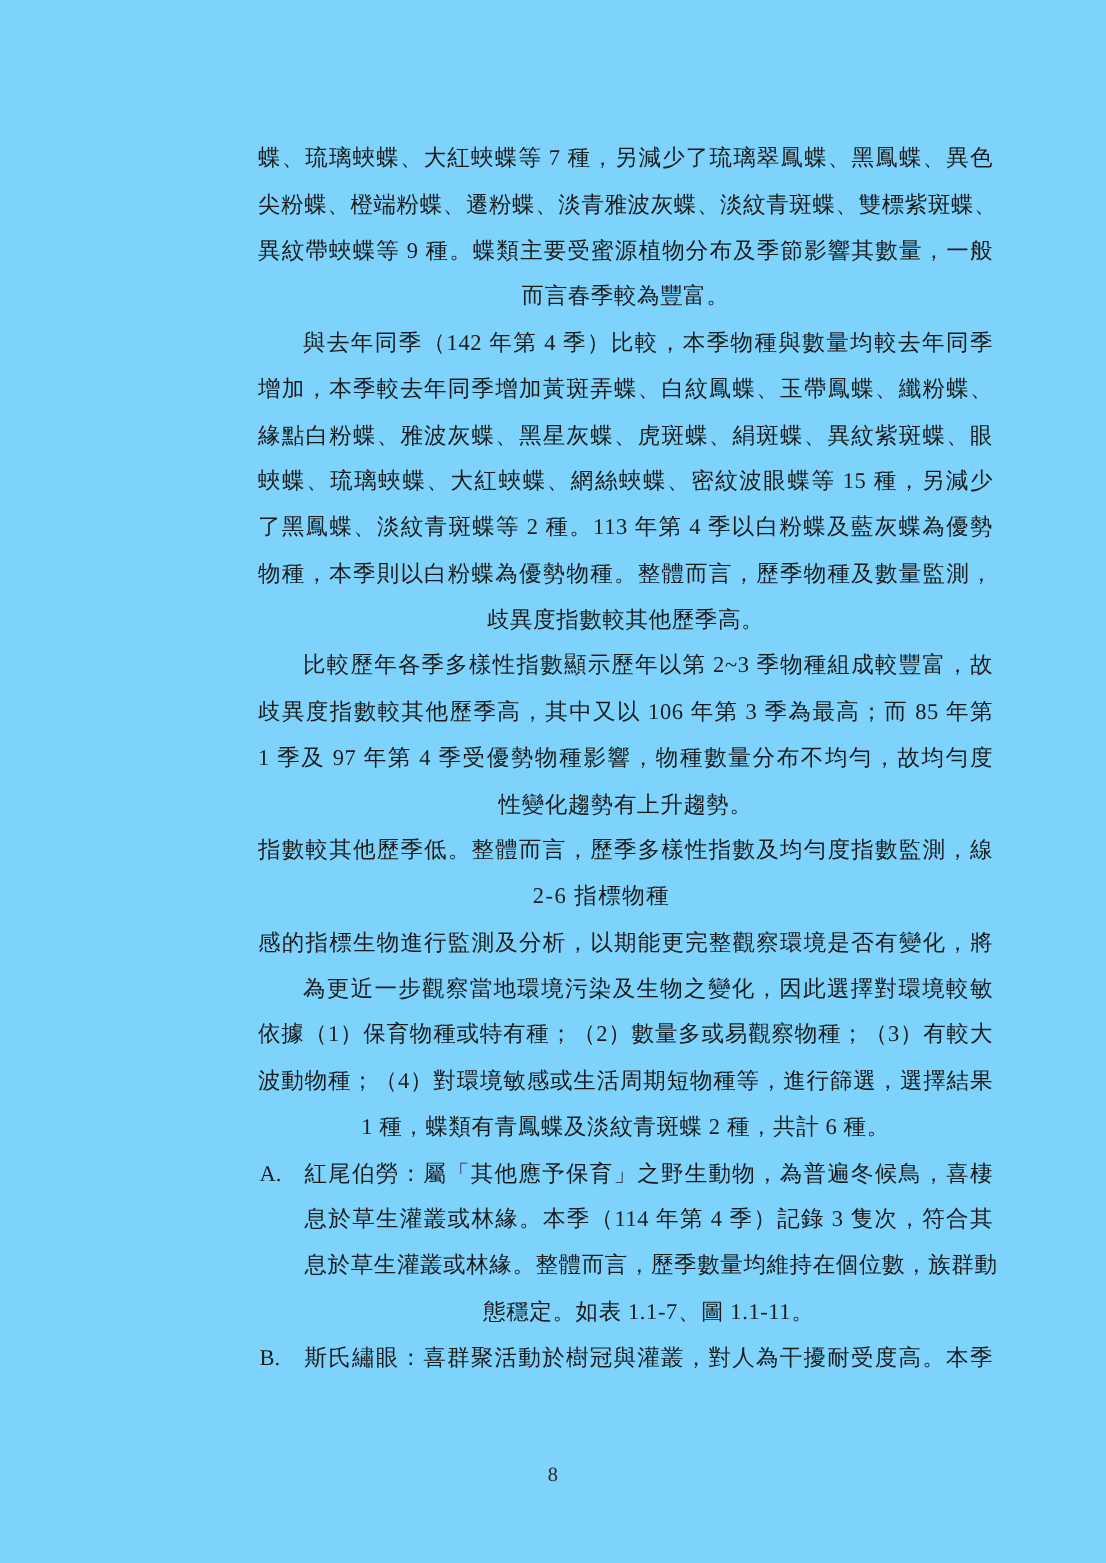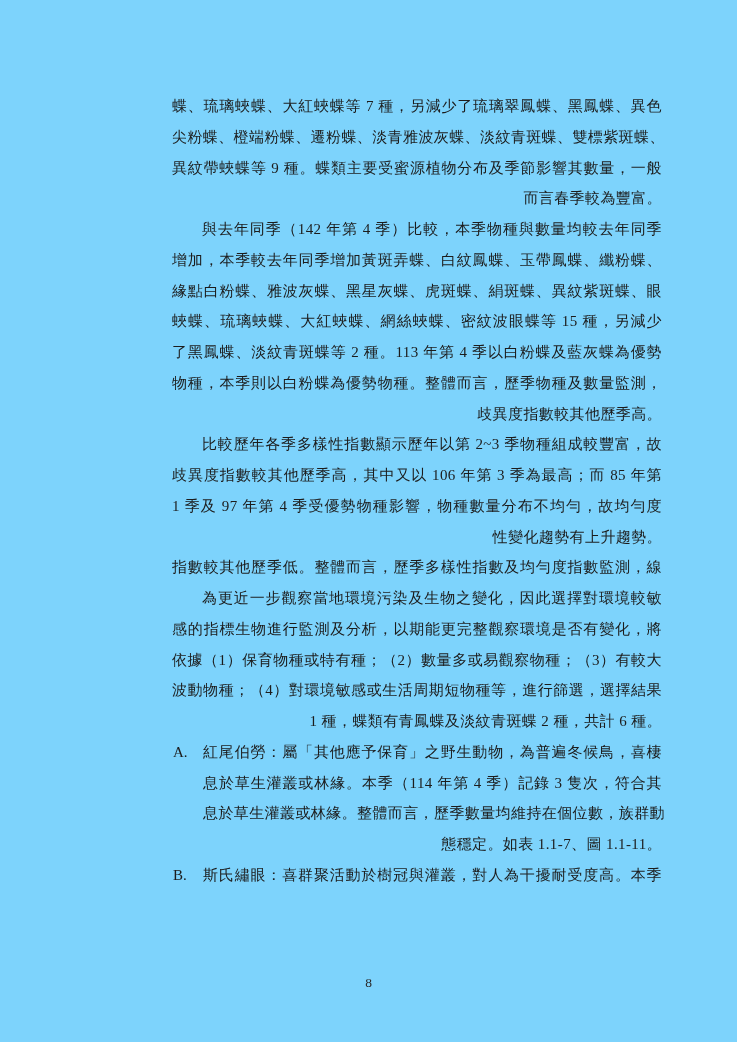--- a/index.html
+++ b/index.html
@@ -22,21 +22,21 @@
     top: 91px;
     width: 490px;
   }
   .block { margin: 0; padding: 0; }
   .line {
     height: 30.75px;
     line-height: 30.75px;
     font-size: 15px;
     letter-spacing: 0.4px;
     white-space: nowrap;
-    text-align: right;
+    text-align: center;
   }
   .line.just {
     text-align: justify;
     text-align-last: justify;
     text-justify: inter-character;
   }
   .line.indent {
     text-indent: 2em;
   }
   .block.heading .line {
@@ -85,23 +85,26 @@
         <div class="line just">物種，本季則以白粉蝶為優勢物種。整體而言，歷季物種及數量監測，</div>
         <div class="line">歧異度指數較其他歷季高。</div>
       </div>
       <div class="block paragraph">
         <div class="line just indent">比較歷年各季多樣性指數顯示歷年以第 2~3 季物種組成較豐富，故</div>
         <div class="line just">歧異度指數較其他歷季高，其中又以 106 年第 3 季為最高；而 85 年第</div>
         <div class="line just">1 季及 97 年第 4 季受優勢物種影響，物種數量分布不均勻，故均勻度</div>
         <div class="line">性變化趨勢有上升趨勢。</div>
         <div class="line just">指數較其他歷季低。整體而言，歷季多樣性指數及均勻度指數監測，線</div>
       </div>
+      <div class="block heading">
+        <div class="line">2-6 指標物種</div>
+      </div>
       <div class="block paragraph">
+        <div class="line just">感的指標生物進行監測及分析，以期能更完整觀察環境是否有變化，將</div>
         <div class="line just indent">為更近一步觀察當地環境污染及生物之變化，因此選擇對環境較敏</div>
-        <div class="line just">感的指標生物進行監測及分析，以期能更完整觀察環境是否有變化，將</div>
         <div class="line just">依據（1）保育物種或特有種；（2）數量多或易觀察物種；（3）有較大</div>
         <div class="line just">波動物種；（4）對環境敏感或生活周期短物種等，進行篩選，選擇結果</div>
         <div class="line">1 種，蝶類有青鳳蝶及淡紋青斑蝶 2 種，共計 6 種。</div>
       </div>
       <div class="block list-item">
         <span class="label">A.</span>
         <div class="line just">紅尾伯勞：屬「其他應予保育」之野生動物，為普遍冬候鳥，喜棲</div>
         <div class="line just">息於草生灌叢或林緣。本季（114 年第 4 季）記錄 3 隻次，符合其</div>
         <div class="line just">息於草生灌叢或林緣。整體而言，歷季數量均維持在個位數，族群動</div>
         <div class="line">態穩定。如表 1.1-7、圖 1.1-11。</div>

